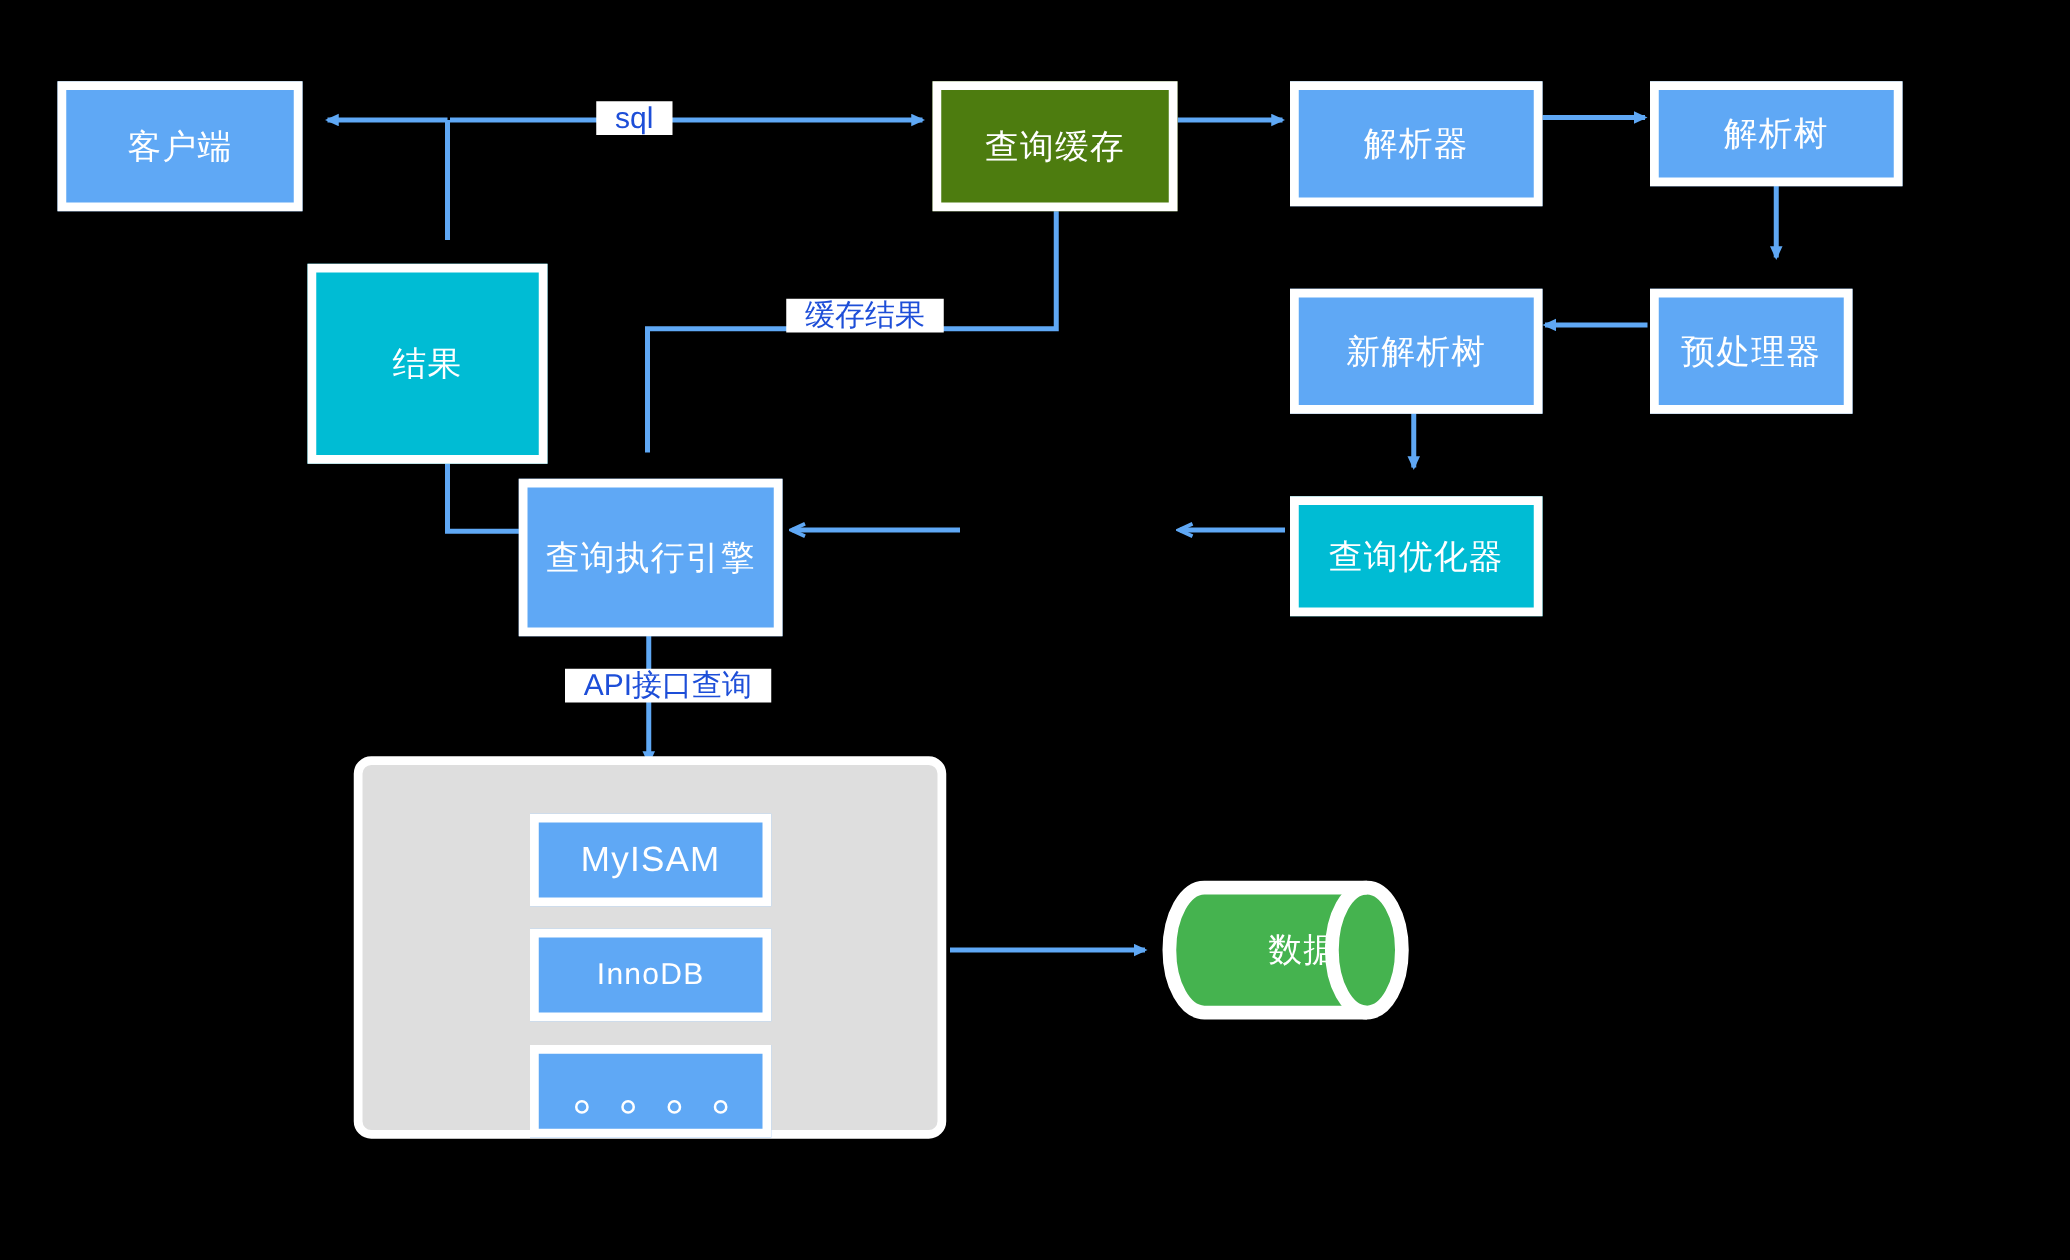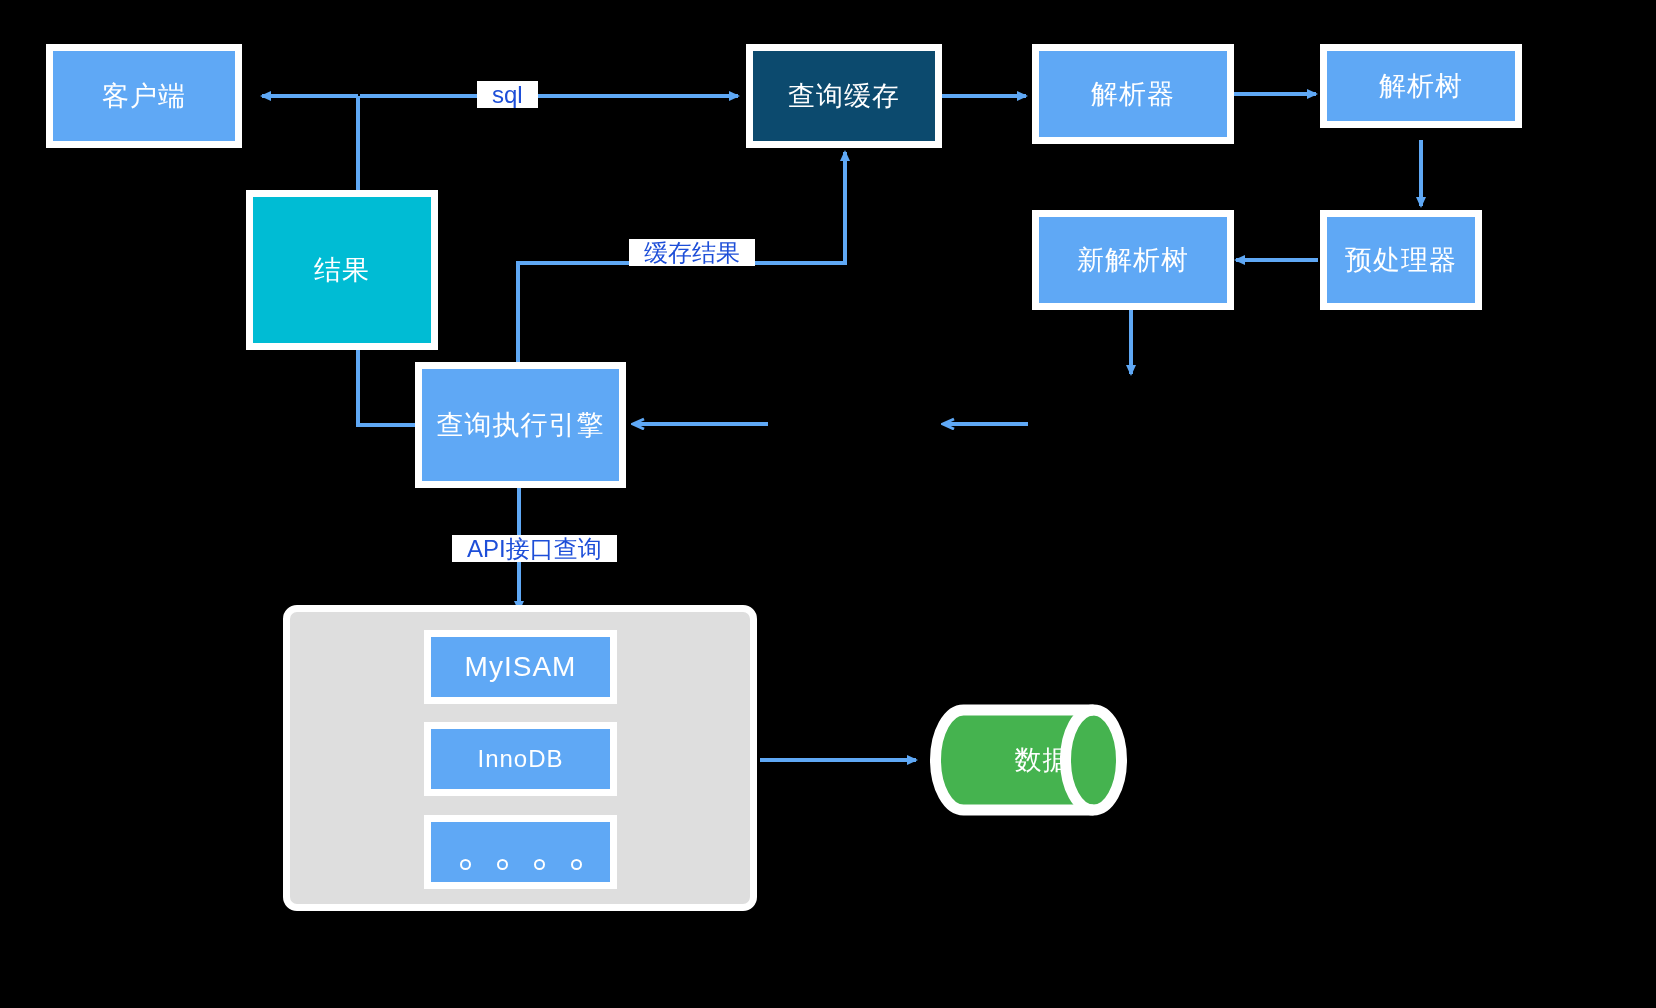--- a/index.html
+++ b/index.html
@@ -2,22 +2,22 @@
 <html><head>
 <meta charset="utf-8">
 <style>
   html,body{margin:0;padding:0;background:#000;}
   #stage{position:relative;width:1656px;height:1008px;background:#000;overflow:hidden;
          font-family:"Liberation Sans","DejaVu Sans",sans-serif;}
   svg.edges{position:absolute;left:0;top:0;width:1656px;height:1008px;pointer-events:none;}
 
   .node{position:absolute;box-sizing:border-box;display:flex;align-items:center;
         justify-content:center;color:#fff;background:#5fa8f5;border:7px solid #fff;
-        font-size:27px;letter-spacing:1px;}
-  .node.orange{background:#0c4a6e;}
+        font-size:27px;letter-spacing:1px;margin-top:21px;}
+  .node.orange{background:#4d7c0f;}
   .node.teal{background:#00bcd4;}
 
   .diamond{position:absolute;box-sizing:border-box;}
   .diamond .dshape{position:absolute;left:0;top:0;width:100%;height:100%;
         background:#c263ca;border:7px solid #fff;
         transform:rotate(45deg);}
   .diamond .dlabel{position:absolute;left:0;top:0;width:100%;height:100%;
         display:flex;align-items:center;justify-content:center;color:#fff;font-size:26px;
         letter-spacing:1px;}
 
@@ -101,20 +101,23 @@
   </div>
 
   <div class="node" style="left:1320px;top:210px;width:162px;height:100px;">
     <span>预处理器</span>
   </div>
 
   <div class="node" style="left:1032px;top:210px;width:202px;height:100px;">
     <span>新解析树</span>
   </div>
 
+  <div class="node teal" style="left:1032px;top:376px;width:202px;height:96px;">
+    <span>查询优化器</span>
+  </div>
 
 
   <div class="node" style="left:415px;top:362px;width:211px;height:126px;">
     <span>查询执行引擎</span>
   </div>
 
   <div class="node teal" style="left:246px;top:190px;width:192px;height:160px;">
     <span>结果</span>
   </div>
 

